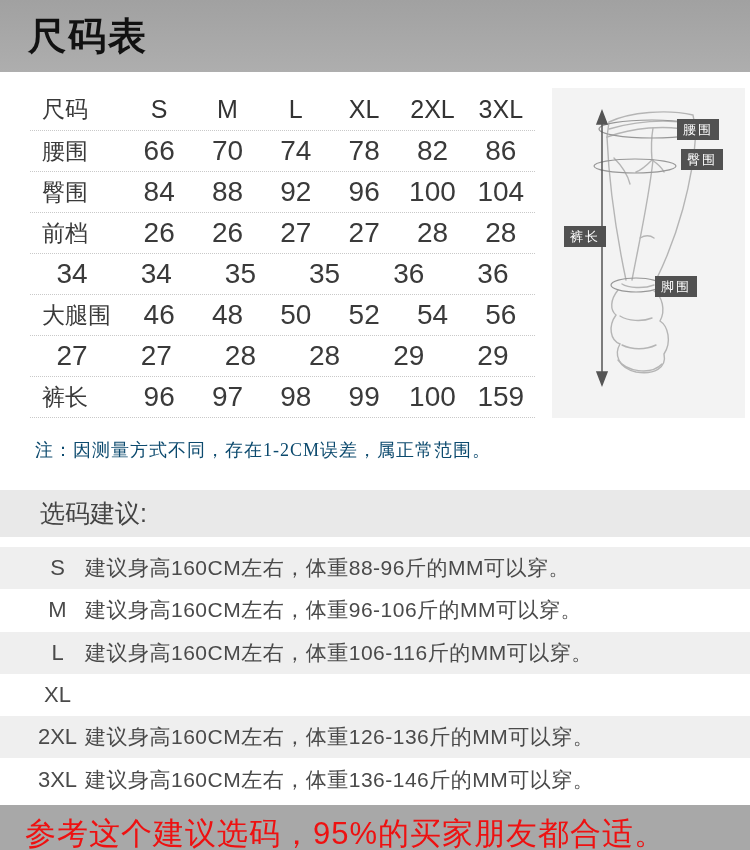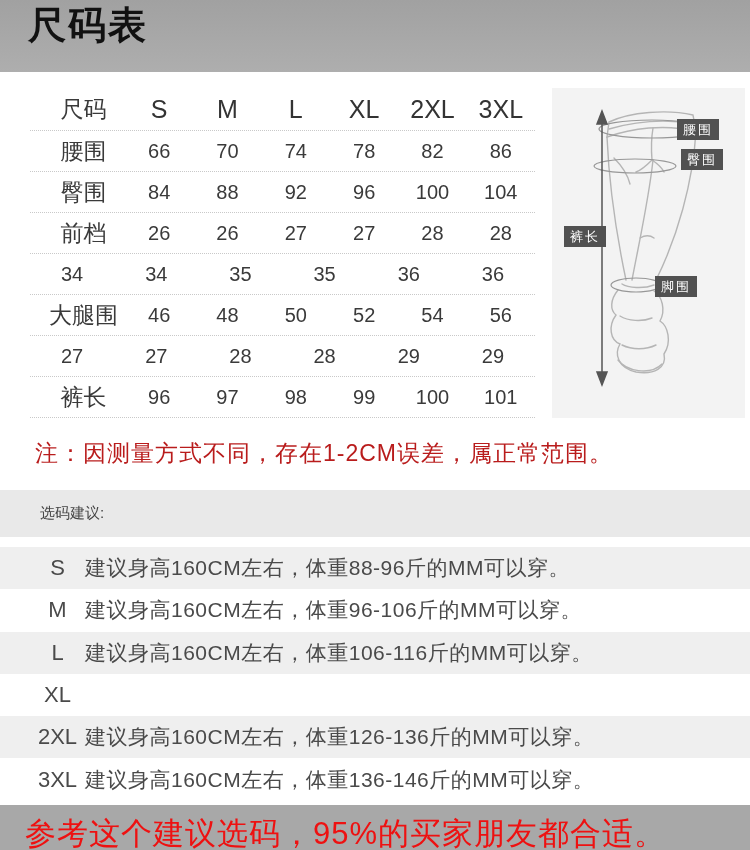--- a/index.html
+++ b/index.html
@@ -1,49 +1,49 @@
 <!DOCTYPE html>
 <html><head>
 <meta charset="utf-8">
 <style>
   * { margin:0; padding:0; box-sizing:border-box; }
   body { font-family:"Liberation Sans", sans-serif; background:#fff; }
   .page { position:relative; width:750px; height:850px; background:#fff; overflow:hidden; }
 
   
   .hdr { position:absolute; left:0; top:0; width:750px; height:72px;
-         background:linear-gradient(#a1a1a1,#aeaeae); display:flex; align-items:flex-start; }
+         background:linear-gradient(#a1a1a1,#aeaeae); display:flex; align-items:center; }
   .hdr-title { font-family:"Liberation Serif", serif; font-weight:700; font-size:38px;
                color:#111; padding-left:28px; letter-spacing:2px; }
 
   
   .stable { position:absolute; left:30px; top:88px; width:505px; }
   .t-row { display:flex; align-items:center; height:41px; border-bottom:1px dotted #c9c9c9; }
   .t-row.head { height:43px; }
-  .t-label { width:95px; padding-left:12px; font-size:23px; color:#3a3a3a;text-align:center; }
-  .t-cell { flex:1; text-align:center; font-size:20px; color:#3a3a3a; }
+  .t-label { width:95px; padding-left:12px; font-size:23px; color:#3a3a3a; }
+  .t-cell { flex:1; text-align:center; font-size:28px; color:#3a3a3a; }
   .t-row.head .t-cell { font-size:25px; color:#333; }
 
   
   .panel { position:absolute; left:552px; top:88px; width:193px; height:330px; background:#f3f3f3; }
   .panel svg { position:absolute; left:0; top:0; }
   .badge { position:absolute; background:#515151; color:#fff; font-size:13px;
            line-height:1; padding:4px 6px; letter-spacing:2px; white-space:nowrap; }
   .badge.waist  { left:125px; top:31px; }
   .badge.hip    { left:129px; top:61px; }
   .badge.length { left:12px;  top:138px; }
   .badge.ankle  { left:103px; top:188px;text-align:center; }
 
   
-  .note { position:absolute; left:35px; top:438px; font-size:23px; color:#b91c1c; letter-spacing:1px; }
+  .note { position:absolute; left:35px; top:438px; font-size:18px; color:#0c4a6e; letter-spacing:1px;font-family:Liberation Serif, serif; }
 
   
   .advice-bar { position:absolute; left:0; top:490px; width:750px; height:47px;
                 background:#e9e9e9; display:flex; align-items:center; }
-  .advice-bar span { padding-left:40px; font-size:15px; color:#444; }
+  .advice-bar span { padding-left:40px; font-size:25px; color:#444; }
   .advice-list { position:absolute; left:0; top:547px; width:750px; }
   .advice-row { display:flex; align-items:center; height:42.3px; padding-left:30px; }
   .advice-row:nth-child(odd) { background:#efefef; }
   .advice-size { width:55px; text-align:center; font-size:22px; color:#4a4a4a; }
   .advice-text { font-size:21px; color:#4a4a4a; letter-spacing:0.5px; }
 
   
   .ftr { position:absolute; left:0; top:805px; width:750px; height:57px;
          background:#a8a8a8; display:flex; align-items:center; }
   .ftr span { padding-left:25px; font-size:31px; color:#ee1111; letter-spacing:1px; }
@@ -119,21 +119,21 @@
       <div class="t-cell">29</div>
       <div class="t-cell">29</div>
     </div>
     <div class="t-row">
       <div class="t-label">裤长</div>
       <div class="t-cell">96</div>
       <div class="t-cell">97</div>
       <div class="t-cell">98</div>
       <div class="t-cell">99</div>
       <div class="t-cell">100</div>
-      <div class="t-cell">101</div>
+      <div class="t-cell">159</div>
     </div>
   </div>
 
   <div class="panel">
     <svg width="193" height="330" viewBox="0 0 193 330">
       <g stroke="#b5b5b5" stroke-width="1.4" fill="none" stroke-linecap="round">
         <path d="M57,34 C78,24 115,21 141,27 L144,43 C112,36 80,40 55,49 Z"></path>
         <path d="M57,41 C85,33 115,31 143,36"></path>
         <path d="M101,40 C99,52 99,60 100,72"></path>
         <path d="M100,72 C94,78 90,82 84,84"></path>

